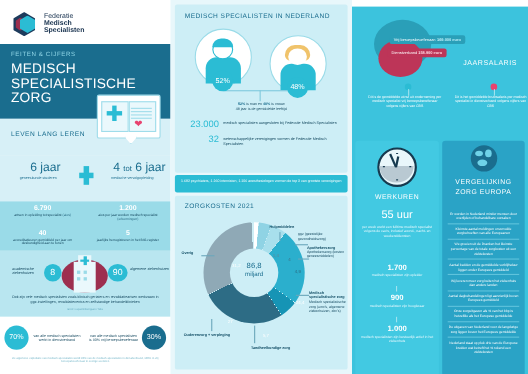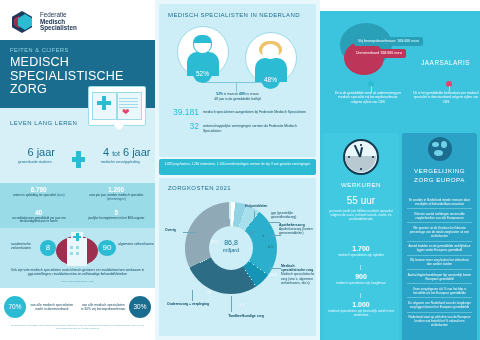--- a/index.html
+++ b/index.html
@@ -4,21 +4,21 @@
 <style>
   * { box-sizing: border-box; margin:0; padding:0; }
   html,body { width:480px; height:340px; }
   body {
     font-family: "Liberation Sans", sans-serif;
     background:#ffffff;
     width:480px; height:340px;
     position:relative; overflow:hidden;
     font-size:3.2px; color:#1b4a63;
   }
-  .page { position:absolute; inset:0; display:flex; }
+  .page { position:absolute; inset:0; display:flex;align-items:center; }
 
   
   .col-left { width:155px; height:340px; position:relative; background:#ffffff; }
   .brandbox { position:absolute; left:0; top:0; width:155px; height:40px; background:#fff; }
   .logo { position:absolute; left:12px; top:10px; width:22px; height:24px; }
   .logo-shape { width:22px; height:24px; position:relative; }
   .hexa { position:absolute; width:20px; height:22px; left:0; top:1px;
     background:#1d3b5c;
     clip-path: polygon(50% 0%, 100% 26%, 100% 74%, 50% 100%, 0% 74%, 0% 26%); }
   .hexb { position:absolute; width:14px; height:16px; left:6px; top:4px;
@@ -373,21 +373,21 @@
       <div class="gender-note">
         <b>52%</b>
         <span>is man en</span>
         <b>48%</b>
         <span>is vrouw</span><br>
         <span>48 jaar is de gemiddelde leeftijd</span>
       </div>
 
       <div class="bignums">
         <div class="bn-row">
-          <div class="bn-n">39.181</div>
+          <div class="bn-n">23.000</div>
           <div class="bn-t">medisch specialisten aangesloten bij Federatie Medisch Specialisten</div>
         </div>
         <div class="bn-row">
           <div class="bn-n">32</div>
           <div class="bn-t">wetenschappelijke verenigingen vormen de Federatie Medisch Specialisten</div>
         </div>
       </div>
     </div>
 
     <div class="specstrip">1.682 psychiaters, 1.260 internisten, 1.106 anesthesiologen vormen de top 3 van grootste verenigingen</div>

